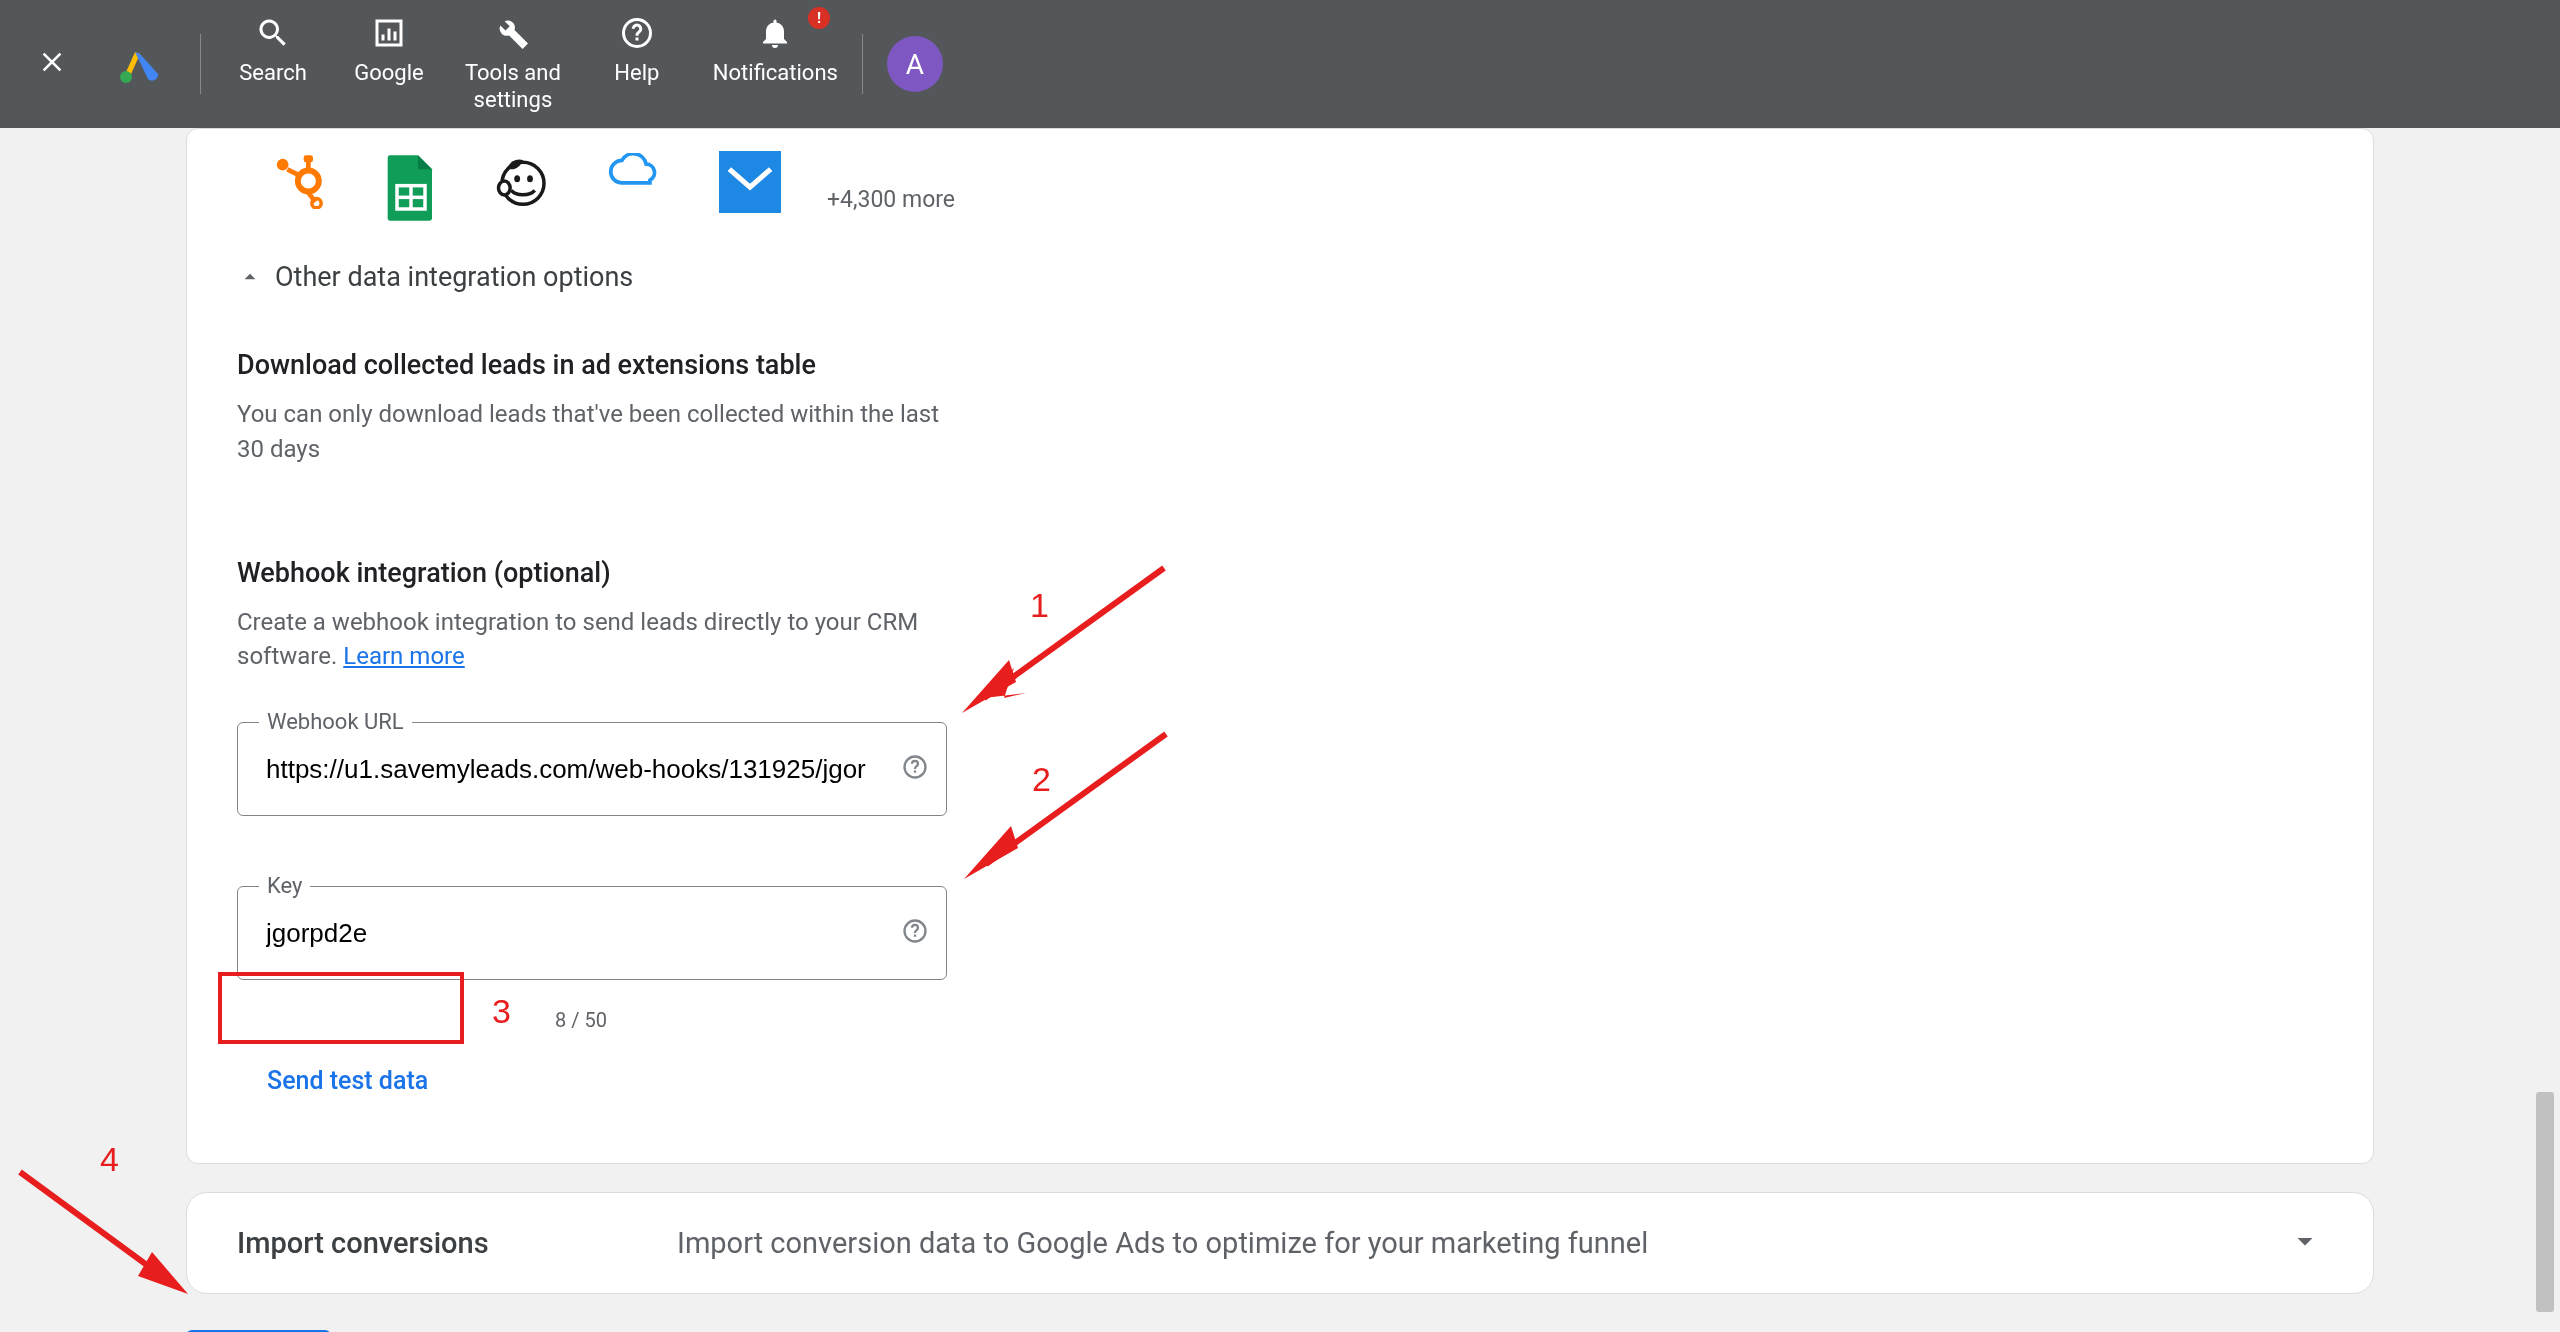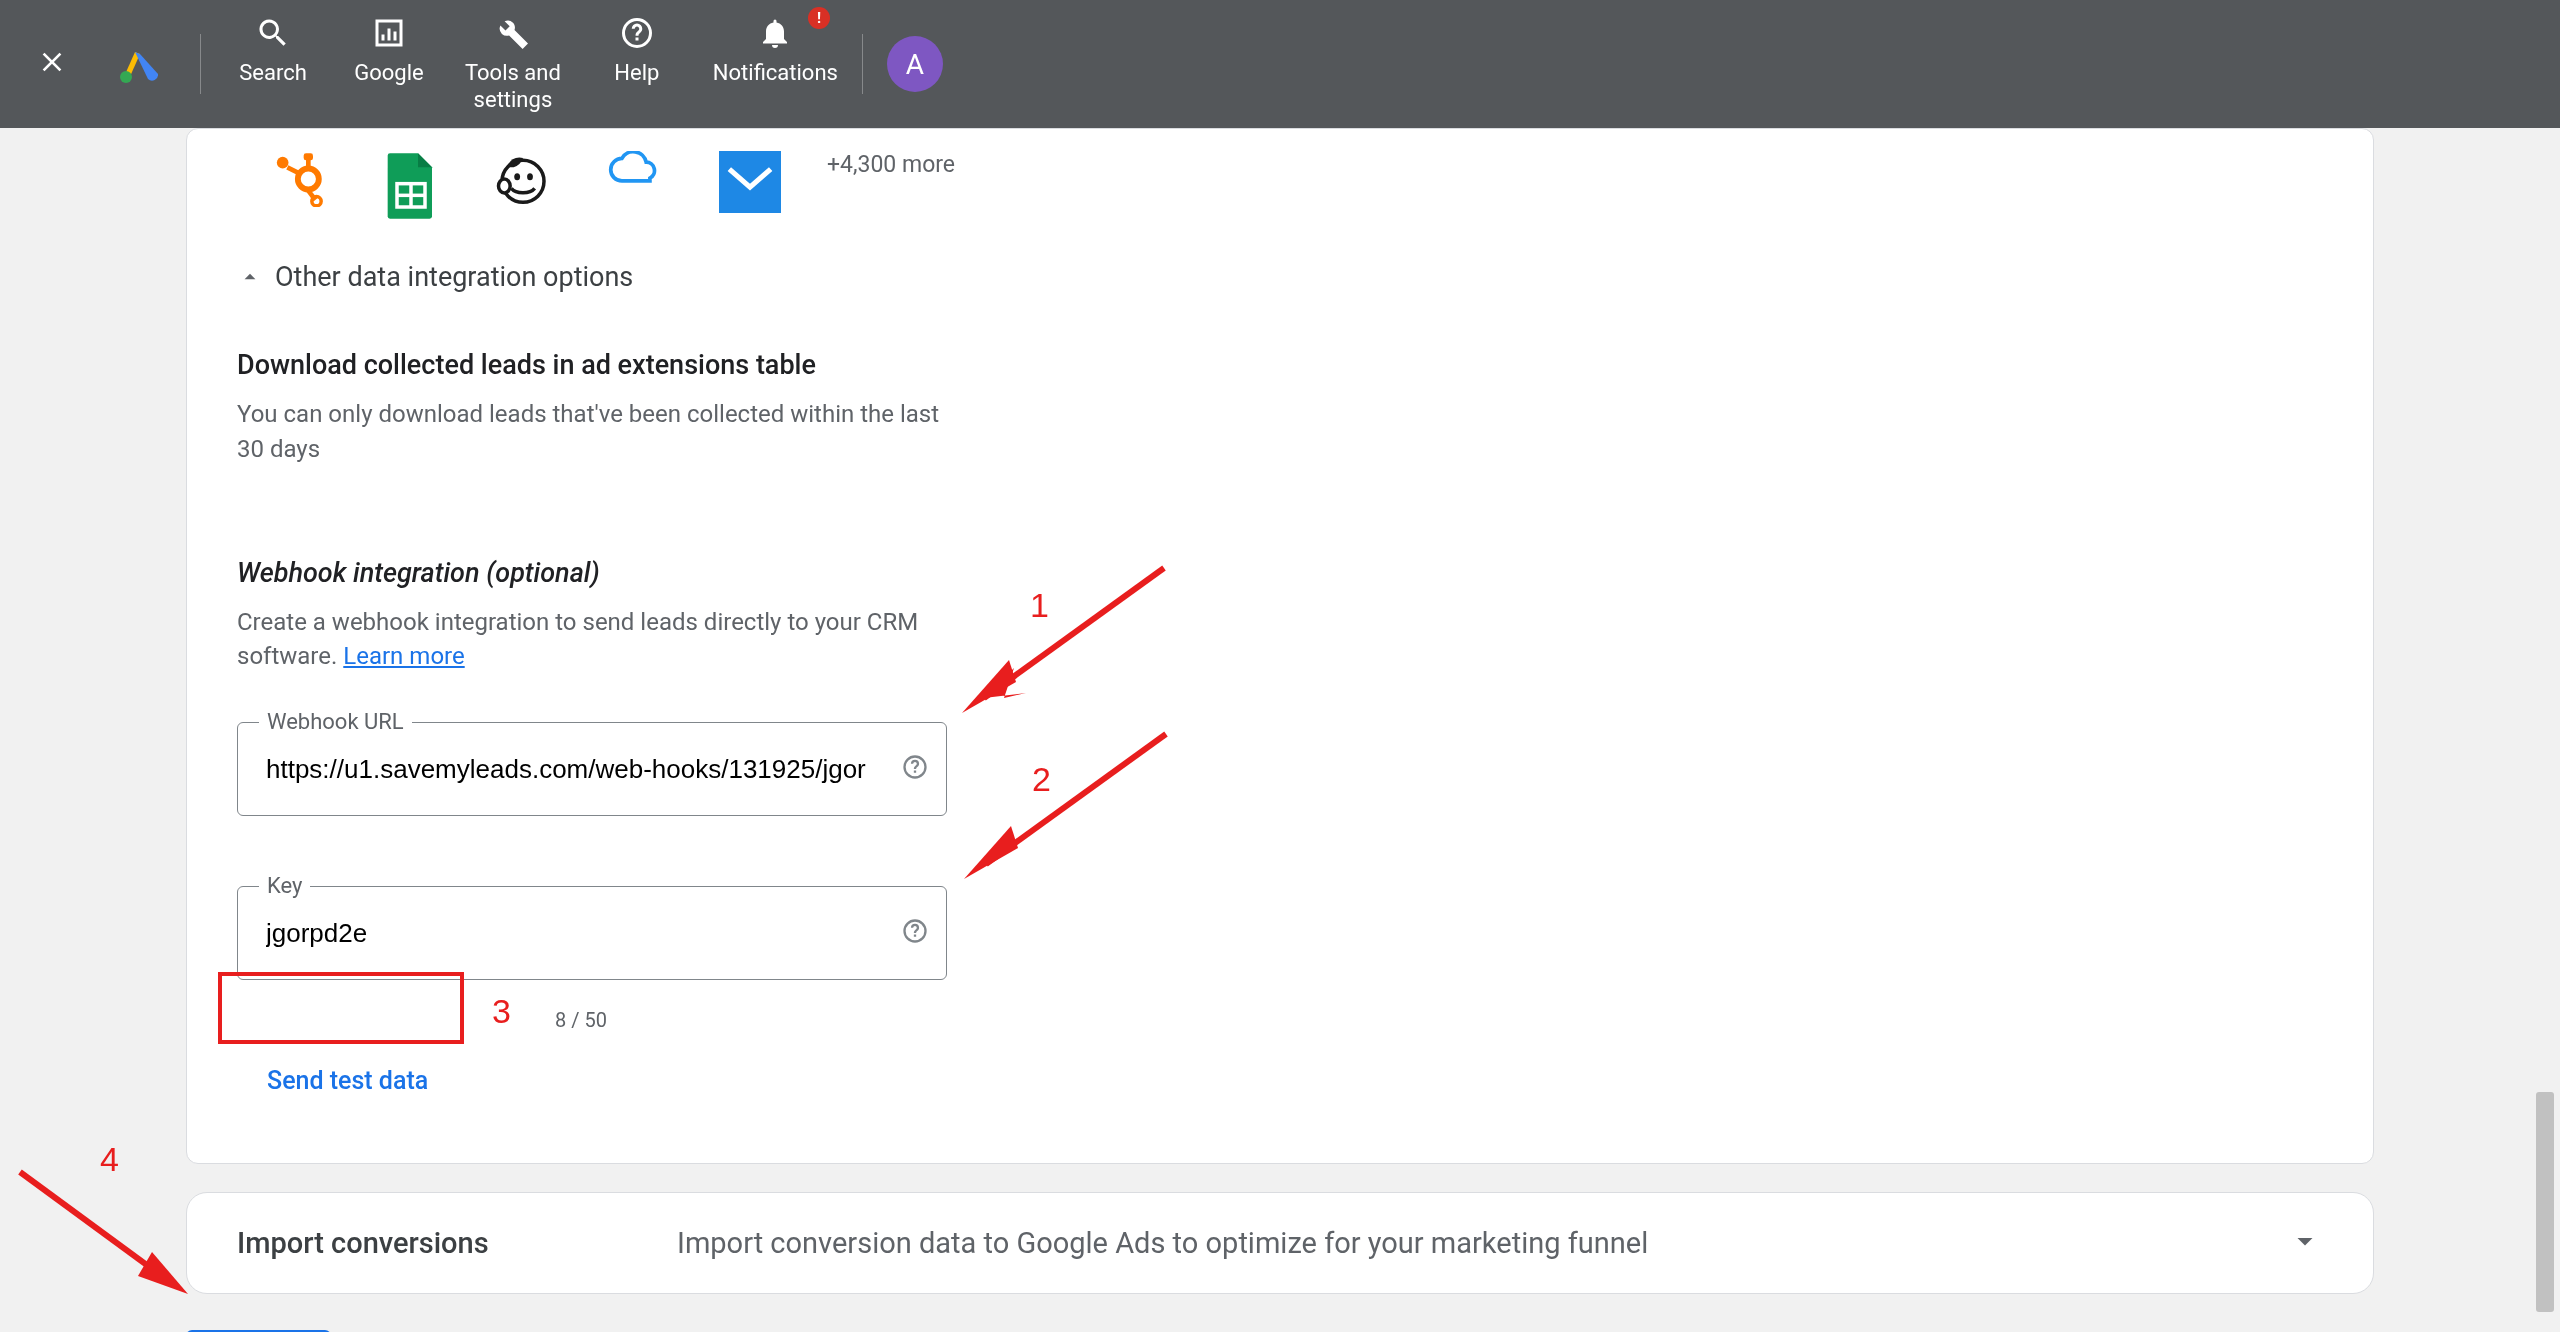--- a/index.html
+++ b/index.html
@@ -34,21 +34,21 @@
 .header .avatar { width: 56px; height: 56px; border-radius: 50%; background: #7e57c2; display:flex; align-items:center; justify-content:center; font-size: 28px; color: #fff; cursor:pointer;}
 
 .page { padding: 0 186px 40px 186px; }
 .card {
   background: #fff;
   border: 1px solid #dadce0;
   border-radius: 12px;
   padding: 0 50px 50px 50px;
   position: relative;
 }
-.int-row { display: flex; align-items: flex-start; gap: 56px; padding: 22px 0 34px 34px; }
+.int-row { display: flex; align-items: flex-end; gap: 56px; padding: 22px 0 34px 34px; }
 .int-icon { width: 56px; height: 60px; }
 .more-text { color: #5f6368; font-size: 23px; margin-left: -10px;}
 
 .expand-row { display: flex; align-items: center; gap: 12px; font-size: 27px; color: #3c4043; padding: 14px 0 28px 0; cursor:pointer;}
 .expand-row svg { width: 26px; height: 26px; }
 
 .sec-title { font-size: 27px; font-weight: 500; color: #202124; margin-top: 28px; margin-bottom: 16px;}
 .sec-desc { font-size: 24px; color: #5f6368; line-height: 1.45; max-width: 720px;}
 .sec-desc a { color: #1a73e8; text-decoration: underline; }
 
@@ -215,21 +215,21 @@
     <div class="expand-row">
       <svg viewBox="0 0 24 24">
           <path d="M7 14l5-5 5 5z" fill="#5f6368"></path>
         </svg>
       <span>Other data integration options</span>
     </div>
 
     <div class="sec-title">Download collected leads in ad extensions table</div>
     <div class="sec-desc">You can only download leads that've been collected within the last 30 days</div>
 
-    <div class="sec-title" style="margin-top:90px;font-style:italic;">Webhook integration (optional)</div>
+    <div class="sec-title" style="margin-top:90px;">Webhook integration (optional)</div>
     <div class="sec-desc">
       <span>Create a webhook integration to send leads directly to your CRM software. </span><a href="#">Learn more</a>
     </div>
 
     <div class="field" style="margin-top:48px;">
       <label>Webhook URL</label>
       <input type="text" value="https://u1.savemyleads.com/web-hooks/131925/jgor" style="">
       <span class="help"><svg viewBox="0 0 24 24">
             <path d="M12 2a10 10 0 1 0 0 20 10 10 0 0 0 0-20zm0 18a8 8 0 1 1 0-16 8 8 0 0 1 0 16zm-1-5h2v2h-2v-2zm2-1.2c0-1 .5-1.4 1.2-2 .8-.7 1.3-1.5 1.3-2.6a3.5 3.5 0 1 0-7 0h2c0-.8.7-1.5 1.5-1.5s1.5.7 1.5 1.5c0 .6-.3 1-.9 1.5-.9.8-1.6 1.4-1.6 3.1h2z"></path>
           </svg></span>

